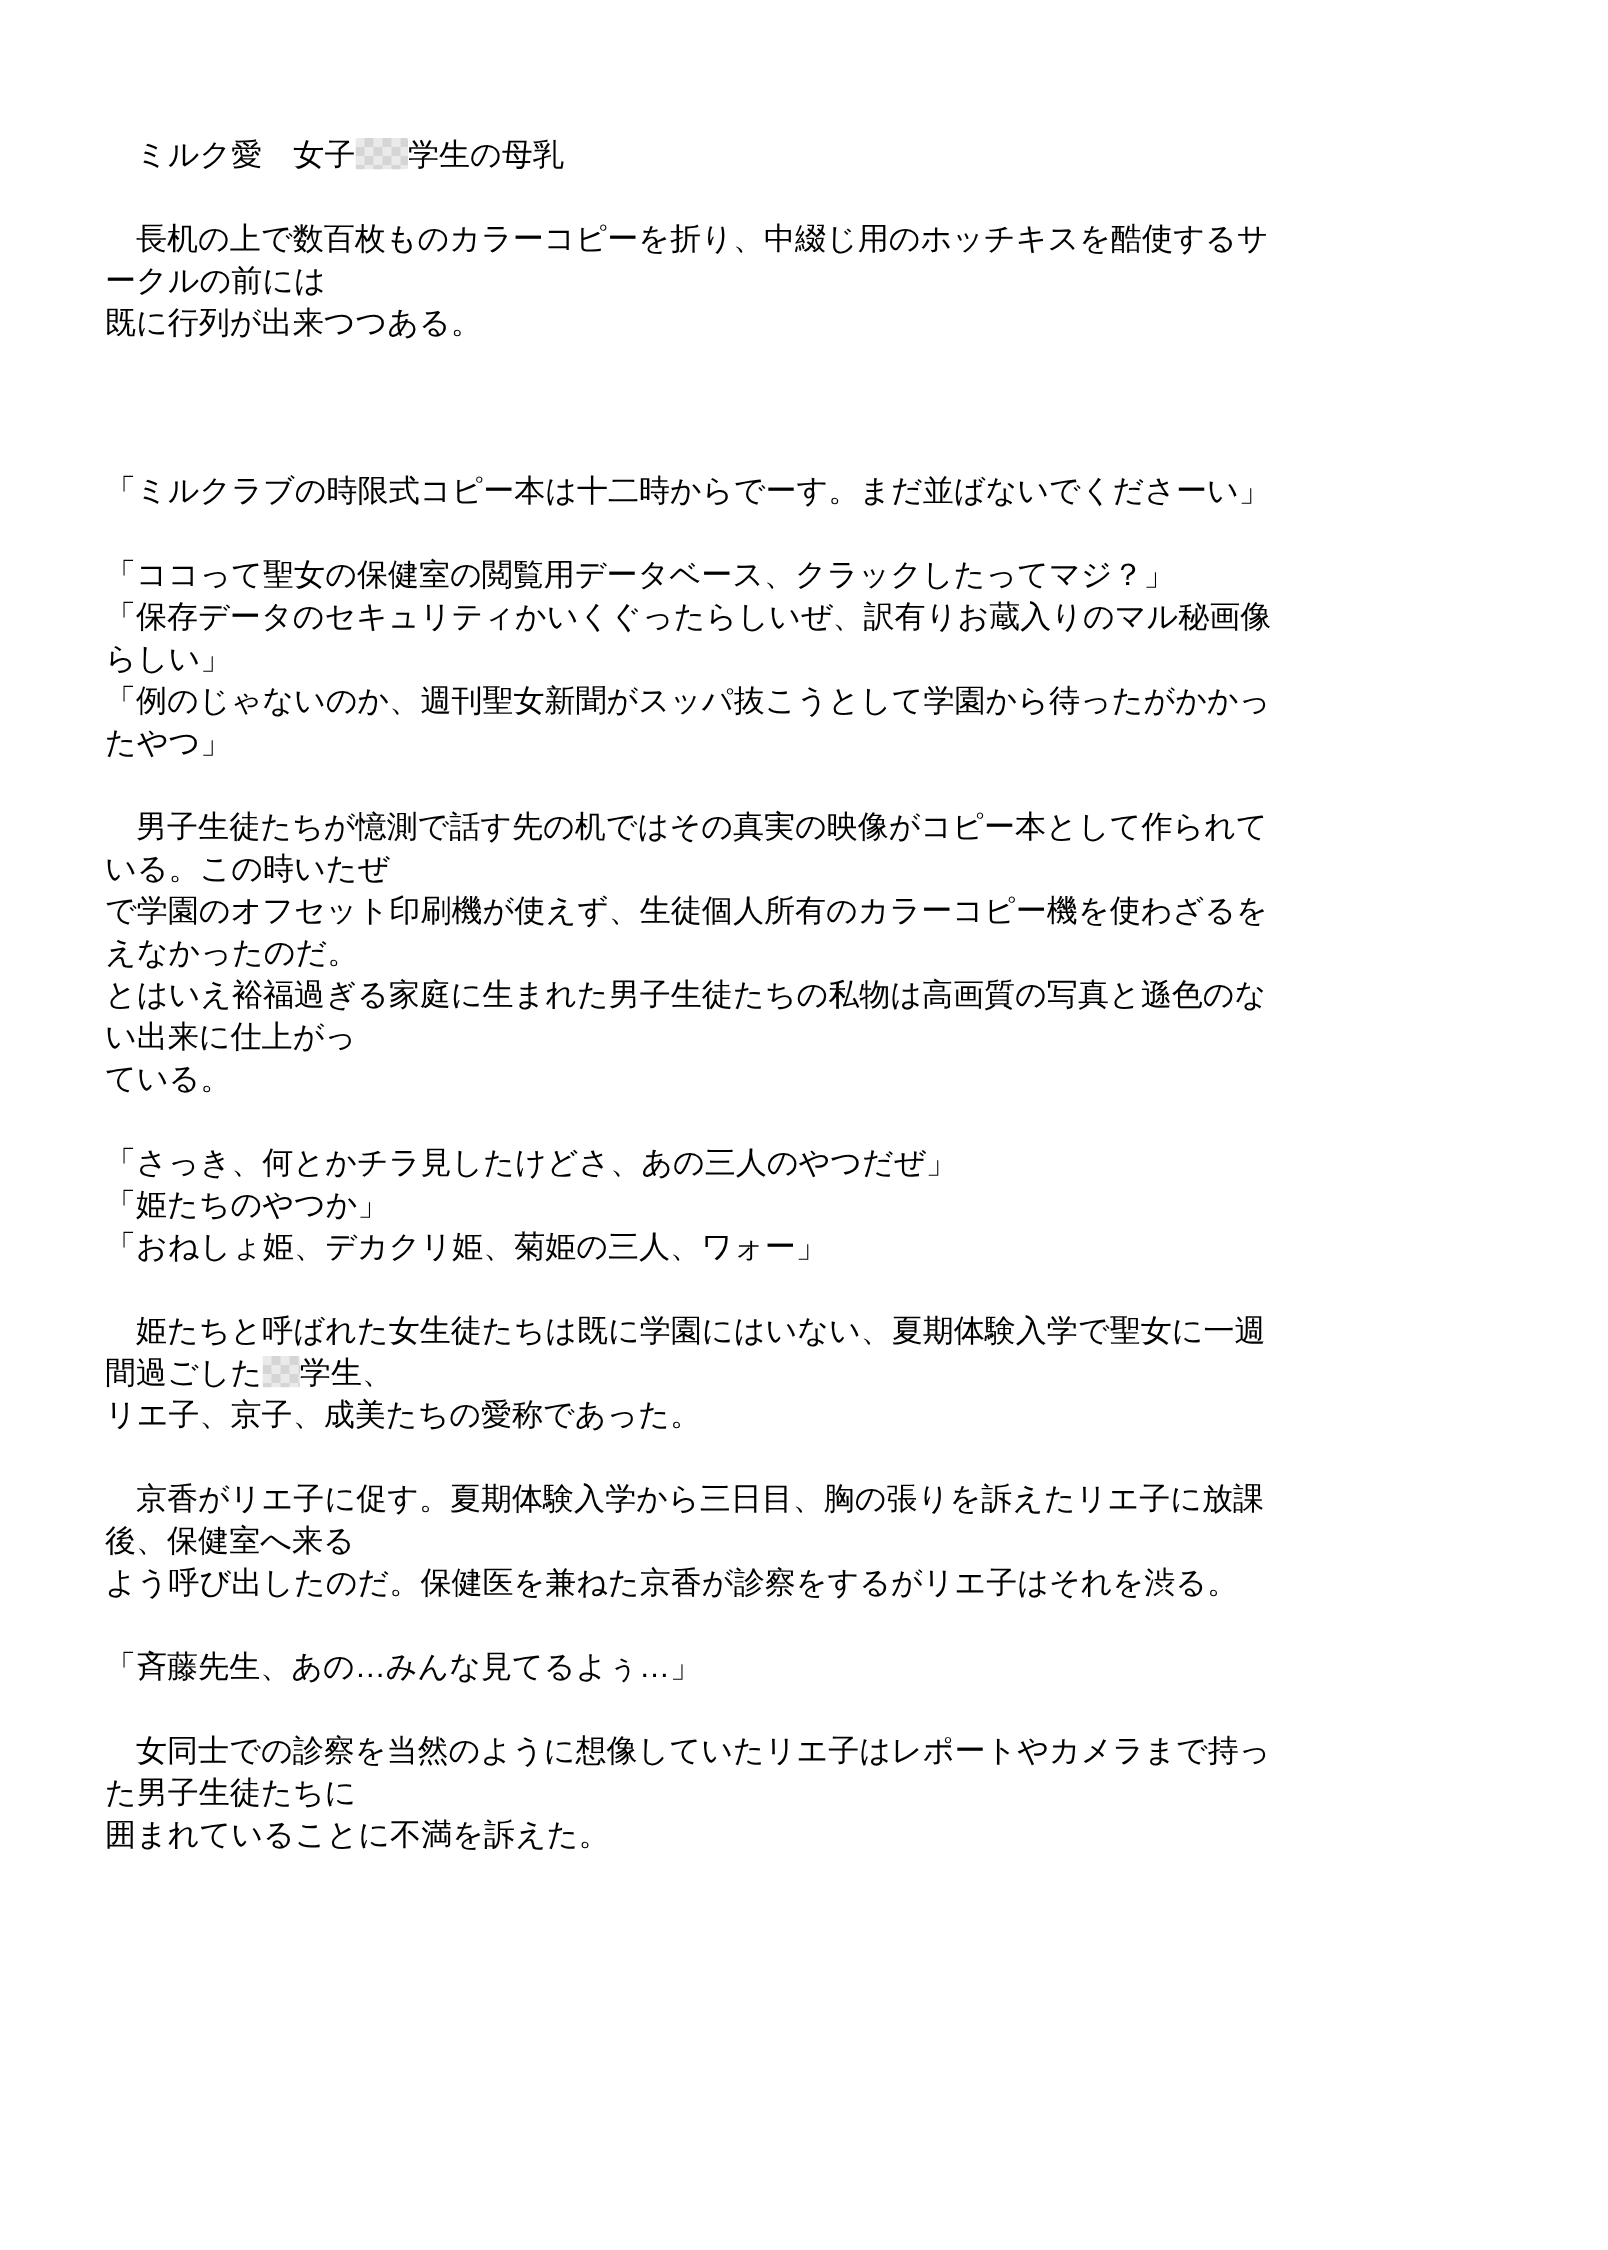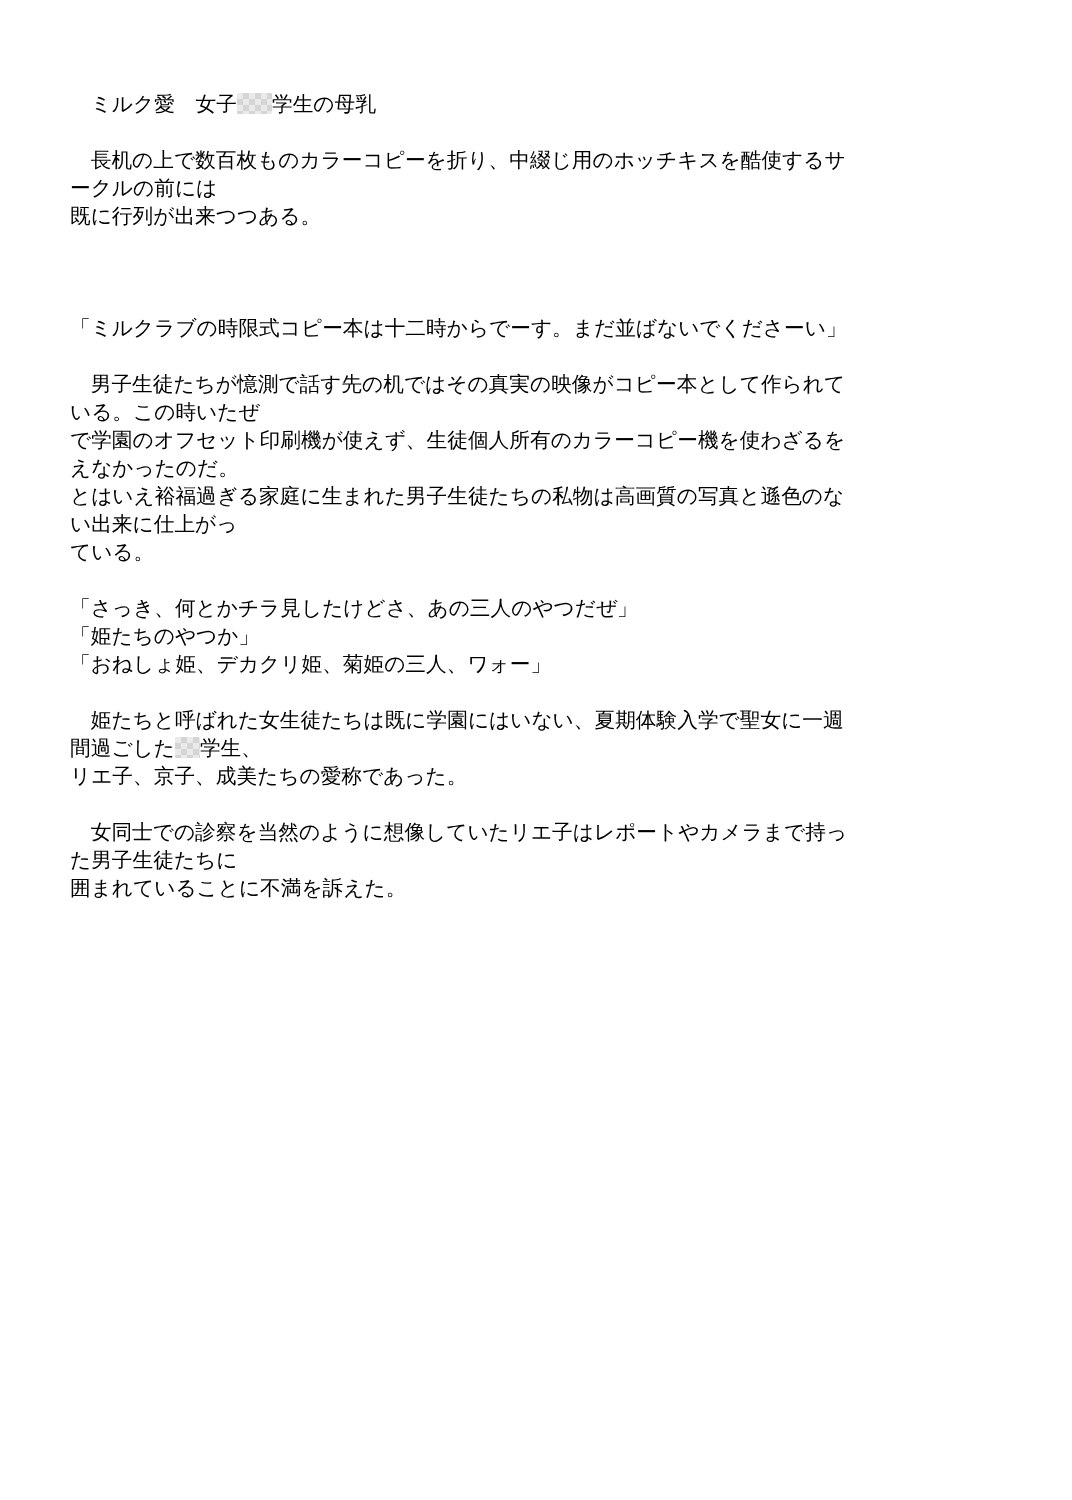--- a/index.html
+++ b/index.html
@@ -46,25 +46,31 @@
 </style>
 </head>
 <body>
 
 <div class="page">
   <div class="doc-body">
       <div class="block gap-0"><span>　ミルク愛　女子</span><span class="censor-blur" style="width: 35px;"></span><span>学生の母乳</span></div>
       <div class="block gap-1"><span>　長机の上で数百枚ものカラーコピーを折り、中綴じ用のホッチキスを酷使するサークルの前には
 既に行列が出来つつある。</span></div>
       <div class="block gap-3"><span>「ミルクラブの時限式コピー本は十二時からでーす。まだ並ばないでくださーい」</span></div>
+      <div class="block gap-1"><span>「ココって聖女の保健室の閲覧用データベース、クラックしたってマジ？」
+「保存データのセキュリティかいくぐったらしいぜ、訳有りお蔵入りのマル秘画像らしい」
+「例のじゃないのか、週刊聖女新聞がスッパ抜こうとして学園から待ったがかかったやつ」</span></div>
       <div class="block gap-1"><span>　男子生徒たちが憶測で話す先の机ではその真実の映像がコピー本として作られている。この時いたぜ
 で学園のオフセット印刷機が使えず、生徒個人所有のカラーコピー機を使わざるをえなかったのだ。
 とはいえ裕福過ぎる家庭に生まれた男子生徒たちの私物は高画質の写真と遜色のない出来に仕上がっ
 ている。</span></div>
       <div class="block gap-1"><span>「さっき、何とかチラ見したけどさ、あの三人のやつだぜ」
 「姫たちのやつか」
 「おねしょ姫、デカクリ姫、菊姫の三人、ワォー」</span></div>
       <div class="block gap-1"><span>　姫たちと呼ばれた女生徒たちは既に学園にはいない、夏期体験入学で聖女に一週間過ごした</span><span class="censor-blur" style="width: 25px;"></span><span>学生、
 リエ子、京子、成美たちの愛称であった。</span></div>
+      <div class="block gap-1"><span>　京香がリエ子に促す。夏期体験入学から三日目、胸の張りを訴えたリエ子に放課後、保健室へ来る
+よう呼び出したのだ。保健医を兼ねた京香が診察をするがリエ子はそれを渋る。</span></div>
+      <div class="block gap-1"><span>「斉藤先生、あの…みんな見てるよぅ…」</span></div>
       <div class="block gap-1"><span>　女同士での診察を当然のように想像していたリエ子はレポートやカメラまで持った男子生徒たちに
 囲まれていることに不満を訴えた。</span></div>
     </div>
 </div>
 
 </body></html>

